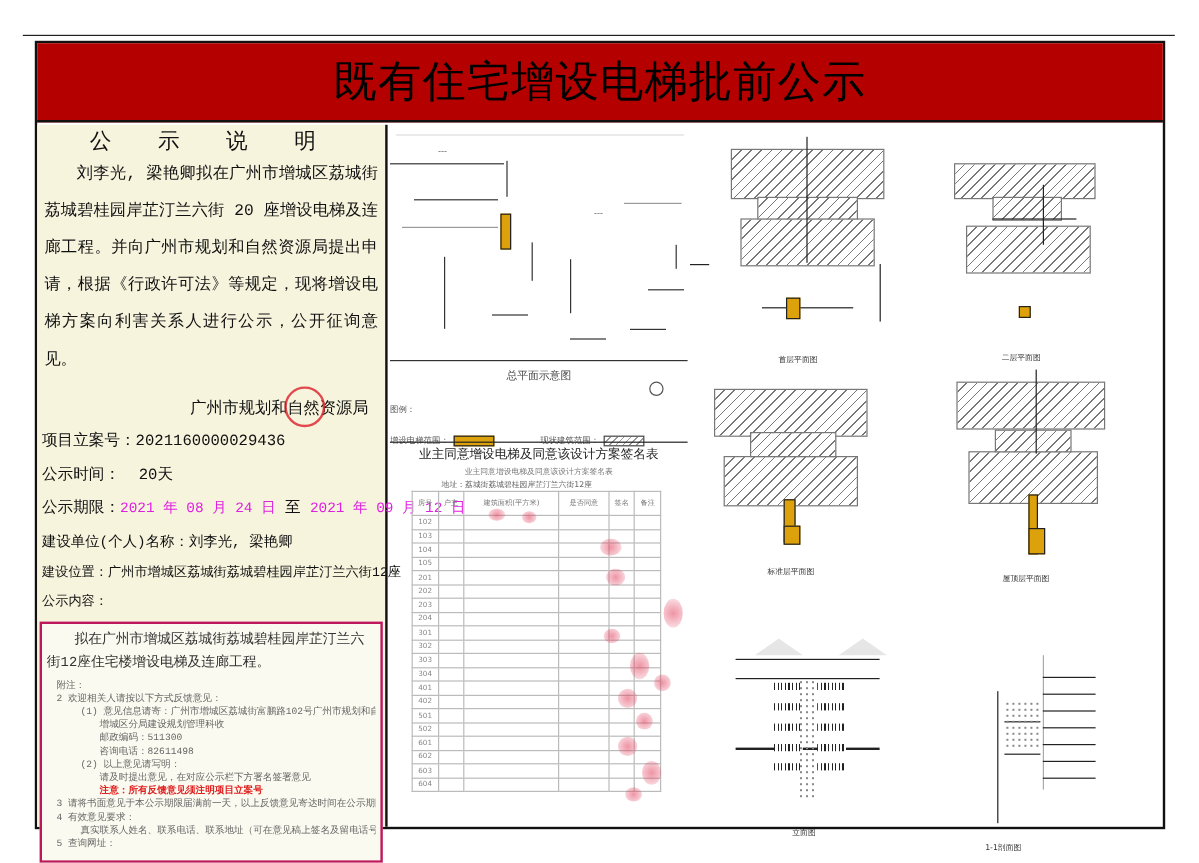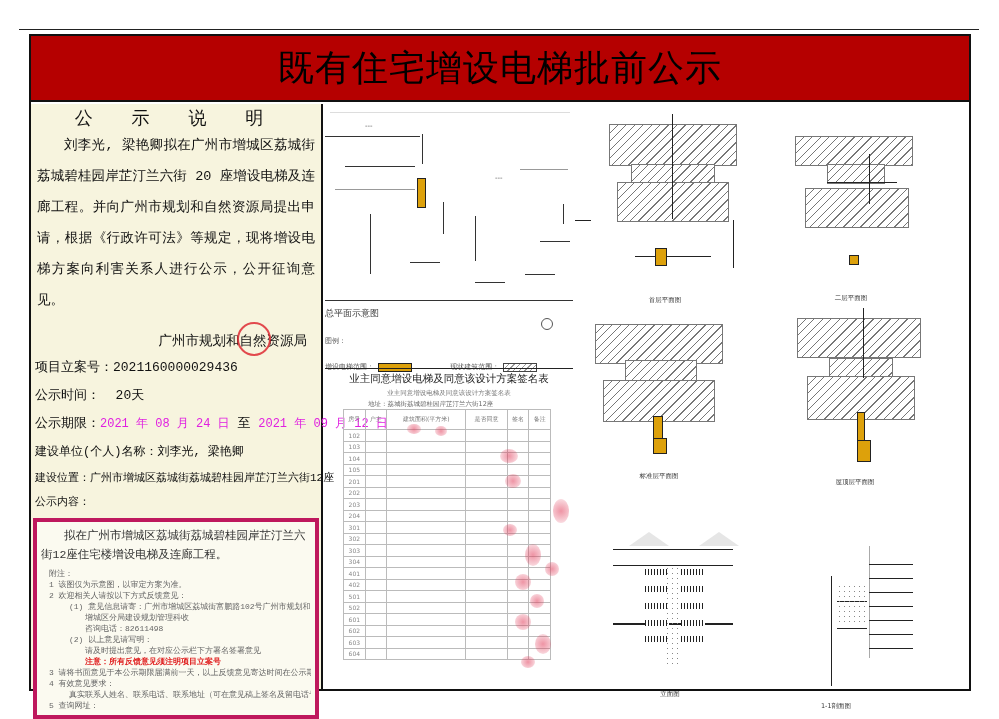--- a/index.html
+++ b/index.html
@@ -15,36 +15,36 @@
   
   .left { position: absolute; left: 0; top: 68px; width: 292px; height: 585px; background: #f7f4de; border-right: 2px solid #111; font-family: Liberation Mono, monospace; }
   .left .title { text-align: center; font-size: 18px; letter-spacing: 14px; margin-top: 4px; height: 22px; line-height: 22px; }
   .left .para { font-size: 13.5px; line-height: 31px; padding: 0 6px 0 6px; text-indent: 2em; text-align: justify; }
   .left .sign { position: relative; text-align: right; font-size: 13.5px; padding-right: 14px; margin-top: 14px; height: 24px; line-height: 24px; }
   .seal { position: absolute; right: 50px; top: -8px; width: 34px; height: 34px; border: 2px solid rgba(220,30,40,0.8); border-radius: 50%; }
   .row { font-size: 13px; height: 28px; line-height: 28px; padding-left: 4px; white-space: nowrap; }
   .row .magenta { color: #e020e0; font-size: 12px; }
   .row.small { font-size: 12px; }
   .row.tiny { font-size: 11px; height: 24px; line-height: 24px; }
-  .content-box { margin: 4px 2px 0 2px; border: 4px solid #be185d; height: 201px; padding: 4px; background: #fbfaf0; }
+  .content-box { margin: 4px 2px 0 2px; border: 2px solid #be185d; height: 201px; padding: 4px; background: #fbfaf0; }
   .content-box .lead { font-size: 11.5px; line-height: 19px; text-indent: 2em; color: #333; }
   .notes { font-size: 8px; color: #666; line-height: 11px; margin-top: 4px; }
   .notes div { white-space: nowrap; overflow: hidden; }
   .notes .i1 { padding-left: 8px; }
   .notes .i2 { padding-left: 28px; }
   .notes .i3 { padding-left: 44px; }
   .notes .red { color: #e02020; padding-left: 44px; font-weight: bold; }
 
   
   .mid { position: absolute; left: 294px; top: 68px; width: 248px; height: 585px; }
   .siteplan { position: absolute; left: 0; top: 0; width: 248px; height: 200px; }
   .siteplan .l { position: absolute; background: #333; }
   .siteplan .elev { position: absolute; left: 92px; top: 74px; width: 9px; height: 30px; background: #dda10b; border: 1px solid #222; }
   .siteplan .lbl { position: absolute; font-size: 7px; color: #555; }
-  .plan-caption { position: absolute; left: 0; top: 203px; width: 248px; font-size: 9px; color: #444; }
+  .plan-caption { position: absolute; left: 0; top: 203px; width: 248px; text-align: center; font-size: 9px; color: #444; }
   .compass { position: absolute; left: 216px; top: 214px; width: 12px; height: 12px; border: 1px solid #555; border-radius: 50%; }
   .legend { position: absolute; left: 0; top: 232px; width: 248px; font-size: 7px; color: #555; }
   .legend .sw1 { display: inline-block; width: 34px; height: 9px; background: #dda10b; border: 1px solid #222; vertical-align: middle; margin-left: 4px; }
   .legend .sw2 { display: inline-block; width: 34px; height: 9px; border: 1px solid #444; vertical-align: middle; margin-left: 4px;
       background: repeating-linear-gradient(135deg, #fff 0 3px, #999 3px 4px); }
   .mid-divider { position: absolute; left: 0; top: 264px; width: 248px; height: 1px; background: #222; }
   .sig-title { position: absolute; left: 0; top: 268px; width: 248px; text-align: center; font-size: 10.5px; color: #222; }
   .sig-sub { position: absolute; left: 0; top: 285px; width: 248px; text-align: center; font-size: 6.5px; color: #777; }
   .sig-sub2 { position: absolute; left: 16px; top: 296px; font-size: 6.5px; color: #666; margin-left: 27px; }
   table.sig { position: absolute; left: 18px; top: 305px; width: 208px; border-collapse: collapse; font-size: 6px; color: #888; }
@@ -100,24 +100,24 @@
     <div class="row tiny">
       <span>建设位置：</span><span>广州市增城区荔城街荔城碧桂园岸芷汀兰六街12座</span>
     </div>
     <div class="row tiny">
       <span>公示内容：</span>
     </div>
     <div class="content-box">
       <div class="lead">拟在广州市增城区荔城街荔城碧桂园岸芷汀兰六街12座住宅楼增设电梯及连廊工程。</div>
       <div class="notes">
         <div class="i1">附注：</div>
-        <div class="i1">1 该图仅为示意图，以审定方案为准。</div>
         <div class="i1">2 欢迎相关人请按以下方式反馈意见：</div>
         <div class="i2">(1) 意见信息请寄：广州市增城区荔城街富鹏路102号广州市规划和自然资源局</div>
         <div class="i3">增城区分局建设规划管理科收</div>
+        <div class="i3">邮政编码：511300</div>
         <div class="i3">咨询电话：82611498</div>
         <div class="i2">(2) 以上意见请写明：</div>
         <div class="i3">请及时提出意见，在对应公示栏下方署名签署意见</div>
         <div class="red">注意：所有反馈意见须注明项目立案号</div>
         <div class="i1">3 请将书面意见于本公示期限届满前一天，以上反馈意见寄达时间在公示期限最后一天24:00，逾期视为无效意见，不予采纳。</div>
         <div class="i1">4 有效意见要求：</div>
         <div class="i2">真实联系人姓名、联系电话、联系地址（可在意见稿上签名及留电话号码）以及有效意见，对无联系方式或意见不明确的，不予采纳。</div>
         <div class="i1">5 查询网址：</div>
 
       </div>

